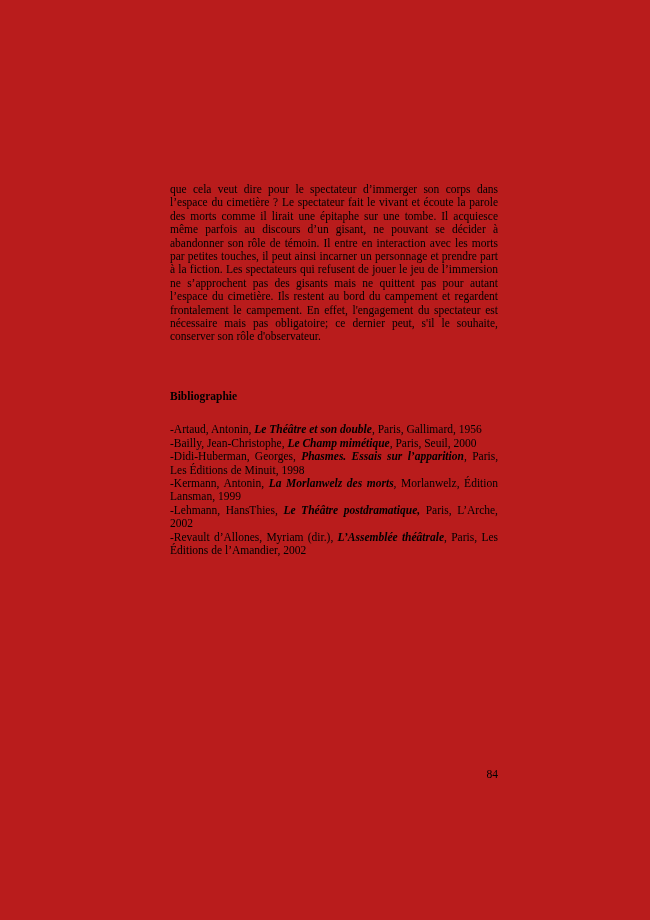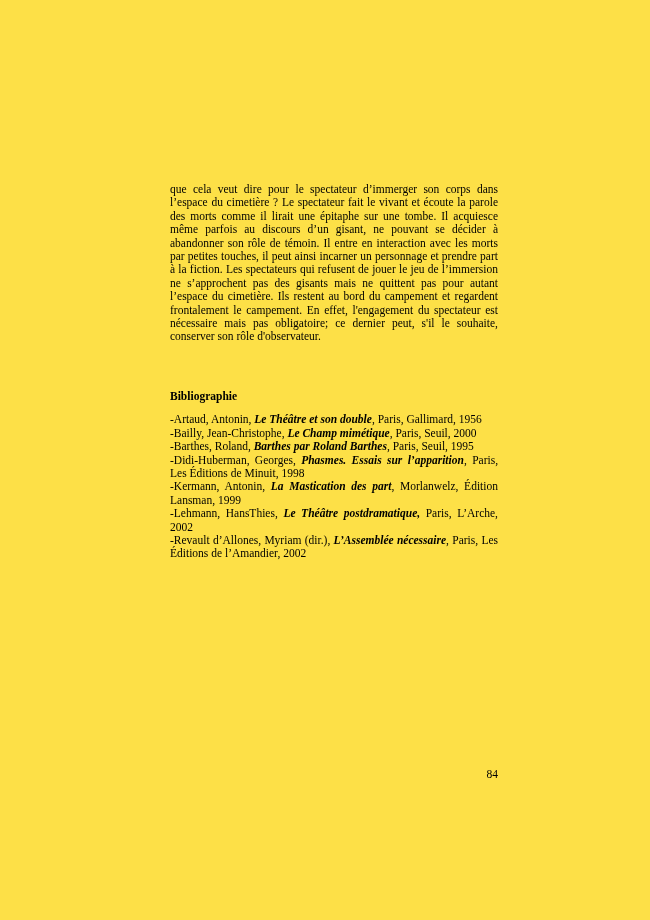--- a/index.html
+++ b/index.html
@@ -14,37 +14,37 @@
     overflow: hidden;
     font-family: "Liberation Serif", serif;
     color: #000000;
   }
   .page {
     position: absolute;
     left: 0;
     top: 0;
     width: 650px;
     height: 920px;
-    background: #fde047;
+    background: #b91c1c;
   }
   .text-column {
     position: absolute;
     left: 170px;
     top: 183px;
     width: 328px;
     font-size: 11.5px;
     line-height: 13.4px;
     text-align: justify;
   }
   .body-paragraph {
     margin: 0;
   }
   .bib-heading {
     font-weight: bold;
-    margin: 46px 0 10px 0;
+    margin: 46px 0 20px 0;
     text-align: left;
   }
   .bib-entries {
     margin: 0;
   }
   .bib-entry {
     margin: 0;
     text-align: justify;
   }
   .italic {
@@ -67,24 +67,23 @@
 
   <div class="text-column">
 
     <p class="body-paragraph">que cela veut dire pour le spectateur d’immerger son corps dans l’espace du cimetière ? Le spectateur fait le vivant et écoute la parole des morts comme il lirait une épitaphe sur une tombe. Il acquiesce même parfois au discours d’un gisant, ne pouvant se décider à abandonner son rôle de témoin. Il entre en interaction avec les morts par petites touches, il peut ainsi incarner un personnage et prendre part à la fiction. Les spectateurs qui refusent de jouer le jeu de l’immersion ne s’approchent pas des gisants mais ne quittent pas pour autant l’espace du cimetière. Ils restent au bord du campement et regardent frontalement le campement. En effet, l'engagement du spectateur est nécessaire mais pas obligatoire; ce dernier peut, s'il le souhaite, conserver son rôle d'observateur.</p>
 
     <p class="bib-heading">Bibliographie</p>
 
     <div class="bib-entries">
         <p class="bib-entry"><span>-Artaud, Antonin, </span><span class="italic">Le Théâtre et son double</span><span>, Paris, Gallimard, 1956</span></p>
         <p class="bib-entry"><span>-Bailly, Jean-Christophe, </span><span class="italic">Le Champ mimétique</span><span>, Paris, Seuil, 2000</span></p>
-        <p class="bib-entry"><span>-Barthes, Roland, </span><span class="italic">Barthes par Roland Barthes</span><span>, Paris, Seuil, 1995</span></p>
         <p class="bib-entry"><span>-Didi-Huberman, Georges, </span><span class="italic">Phasmes. Essais sur l’apparition</span><span>, Paris, Les Éditions de Minuit, 1998</span></p>
-        <p class="bib-entry"><span>-Kermann, Antonin, </span><span class="italic">La Mastication des part</span><span>, Morlanwelz, Édition Lansman, 1999</span></p>
+        <p class="bib-entry"><span>-Kermann, Antonin, </span><span class="italic">La Morlanwelz des morts</span><span>, Morlanwelz, Édition Lansman, 1999</span></p>
         <p class="bib-entry"><span>-Lehmann, HansThies, </span><span class="italic">Le Théâtre postdramatique,</span><span> Paris, L’Arche, 2002</span></p>
-        <p class="bib-entry"><span>-Revault d’Allones, Myriam (dir.), </span><span class="italic">L’Assemblée nécessaire</span><span>, Paris, Les Éditions de l’Amandier, 2002</span></p>
+        <p class="bib-entry"><span>-Revault d’Allones, Myriam (dir.), </span><span class="italic">L’Assemblée théâtrale</span><span>, Paris, Les Éditions de l’Amandier, 2002</span></p>
       </div>
 
   </div>
 
   <div class="page-number">84</div>
 
 </div>
 
 </body></html>

